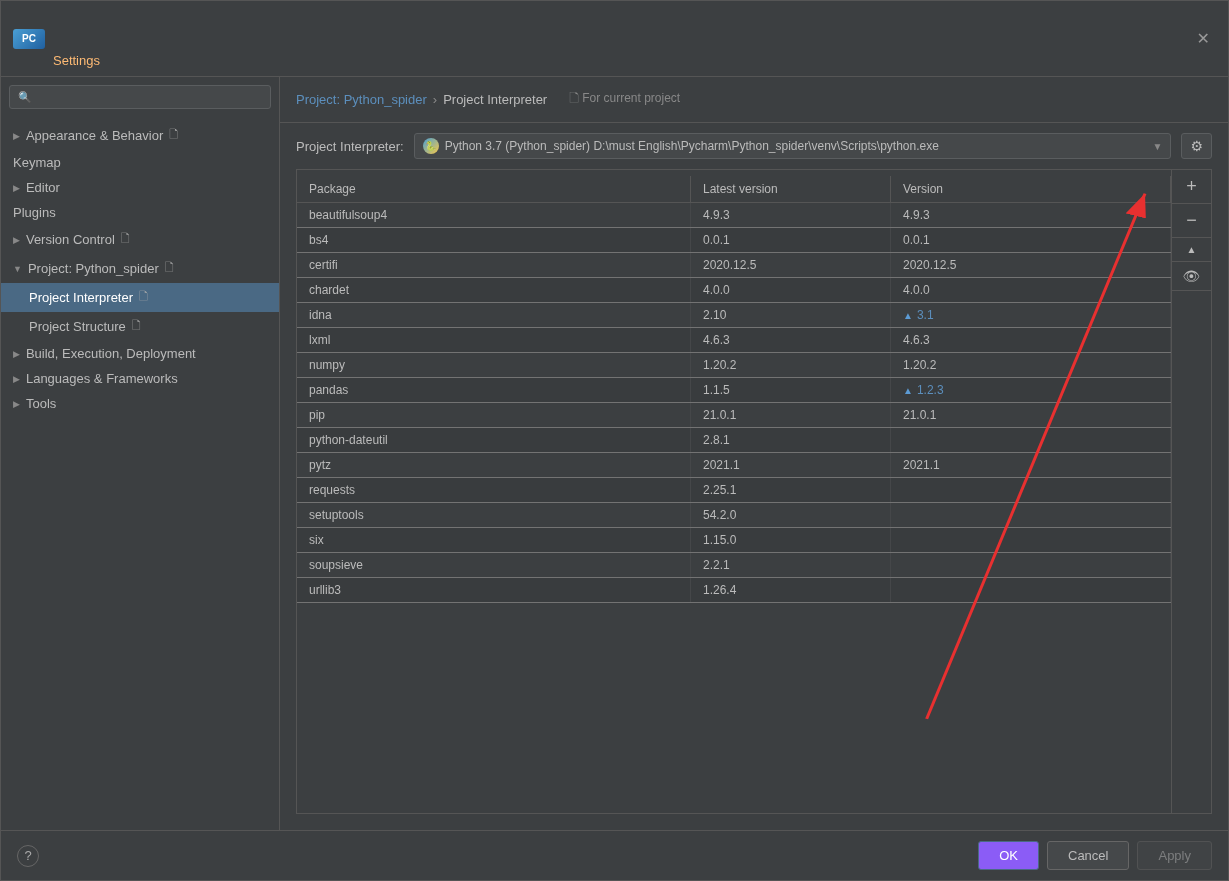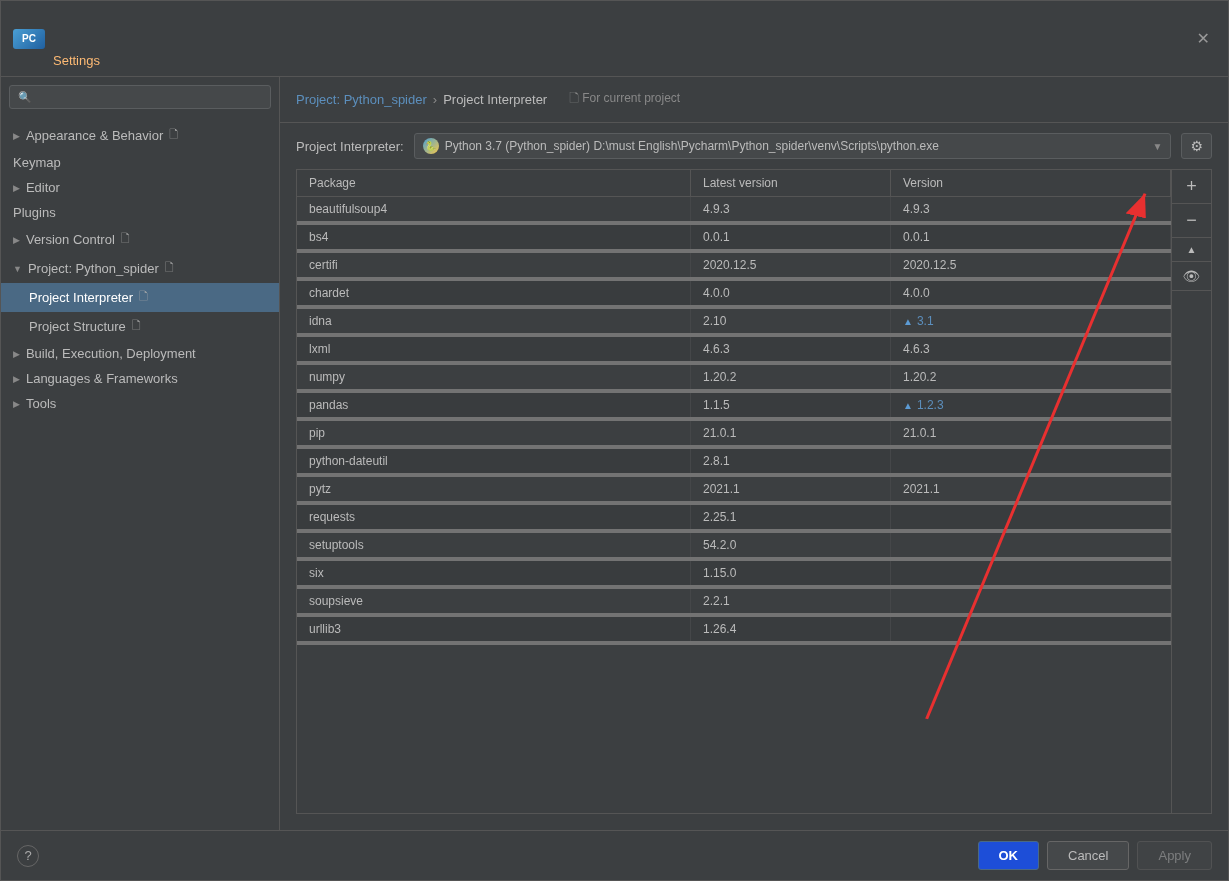--- a/index.html
+++ b/index.html
@@ -227,30 +227,31 @@
       background: #3c3f41;
       border-bottom: 1px solid #555;
       flex-shrink: 0;
     }
     .th {
       padding: 6px 12px;
       color: #bbb;
       font-size: 12px;
       font-weight: normal;
       border-right: 1px solid #555;
+      margin-top: 6px;
     }
     .th:last-child { border-right: none; }
     .table-body {
       flex: 1;
       overflow-y: auto;
     }
     .table-row {
       display: grid;
       grid-template-columns: 1fr 200px 280px 40px;
-      border-bottom: 4px solid #737373;
+      border-bottom: 1px solid #737373;
     }
     .table-row:nth-child(even) { background: #393c3e; }
     .table-row:nth-child(odd) { background: #3c3f41; }
     .td {
       padding: 5px 12px;
       color: #bbb;
       font-size: 12px;
       border-right: 1px solid #454749;
     }
     .td:last-child { border-right: none; }
@@ -319,24 +320,23 @@
     .btn {
       padding: 6px 20px;
       border-radius: 3px;
       border: 1px solid #666;
       cursor: pointer;
       font-size: 13px;
       background: #45484a;
       color: #bbb;
     }
     .btn.primary {
-      background: #1d4ed8;
+      background: #8b5cf6;
       border-color: #4a6984;
       color: #fff;
-      font-weight: bold;
     }
     .btn.disabled {
       opacity: 0.5;
       cursor: default;
     }
     .chevron-down {
       font-size: 10px;
       color: #888;
     }
     

